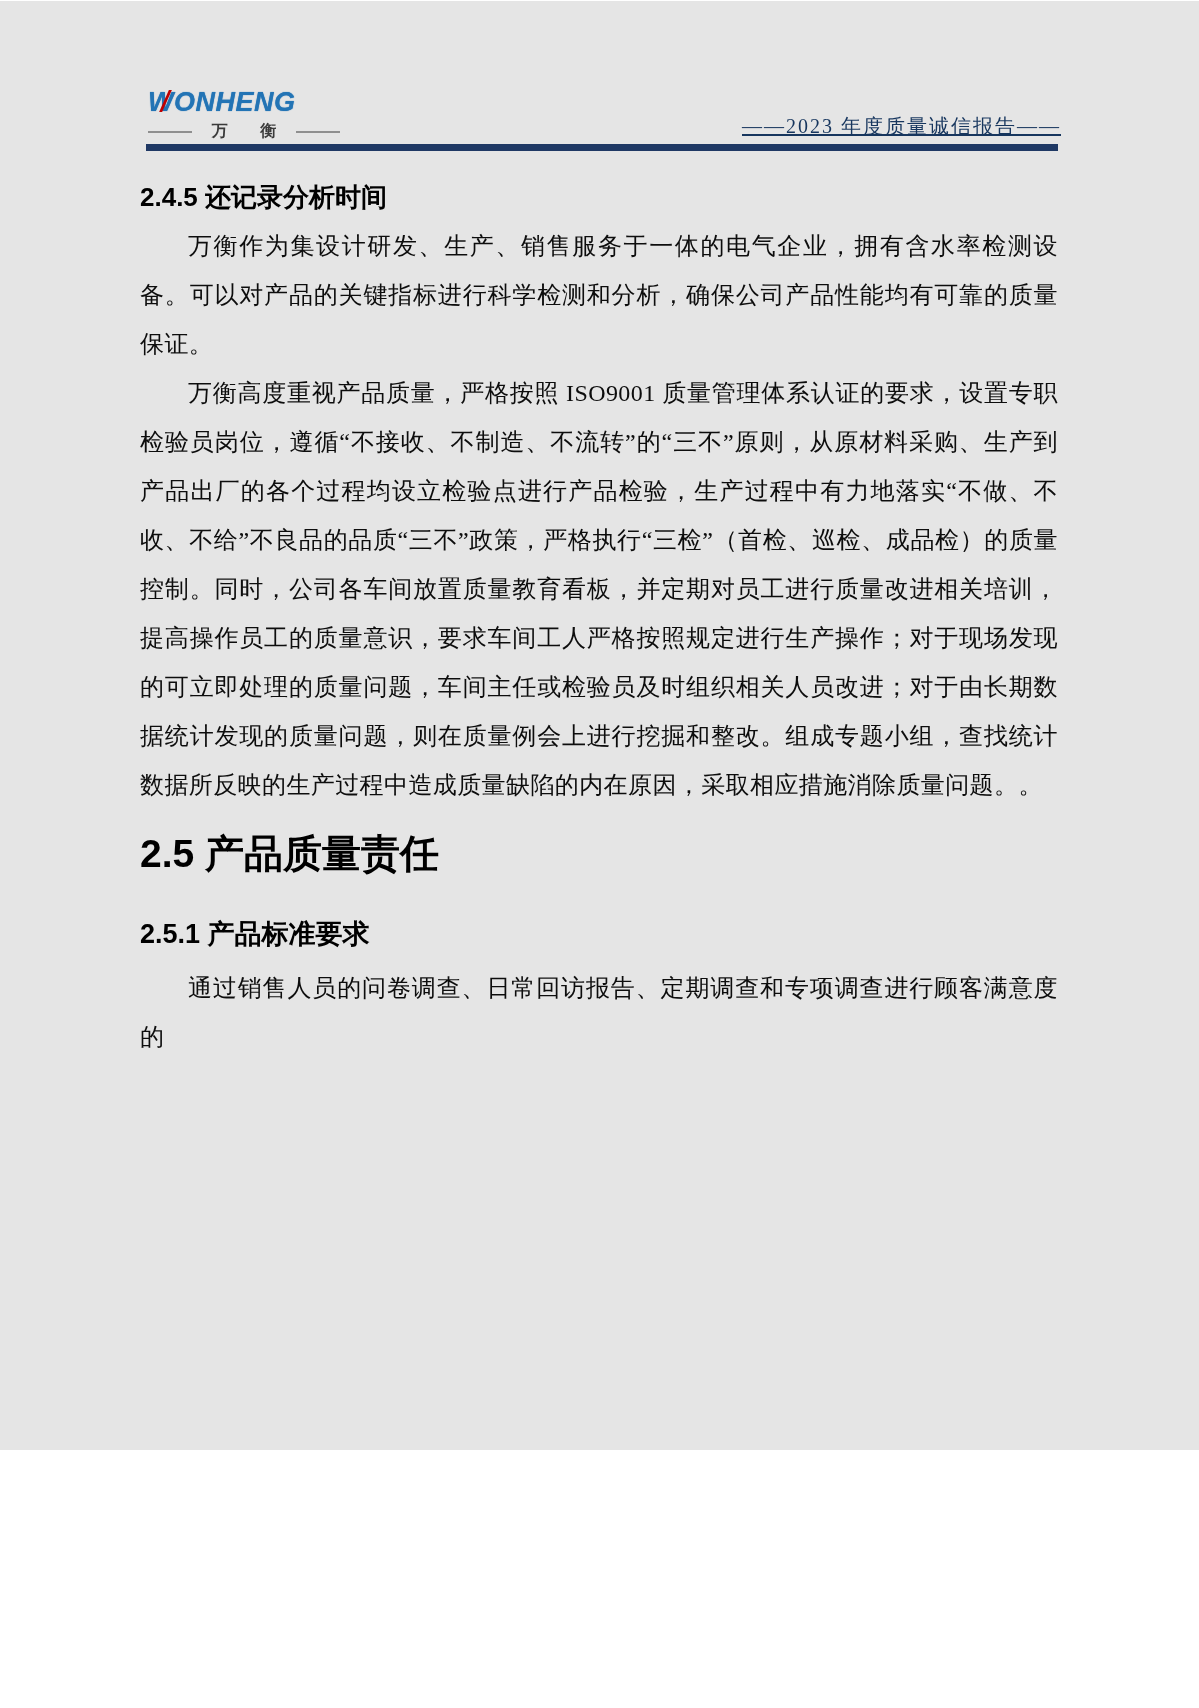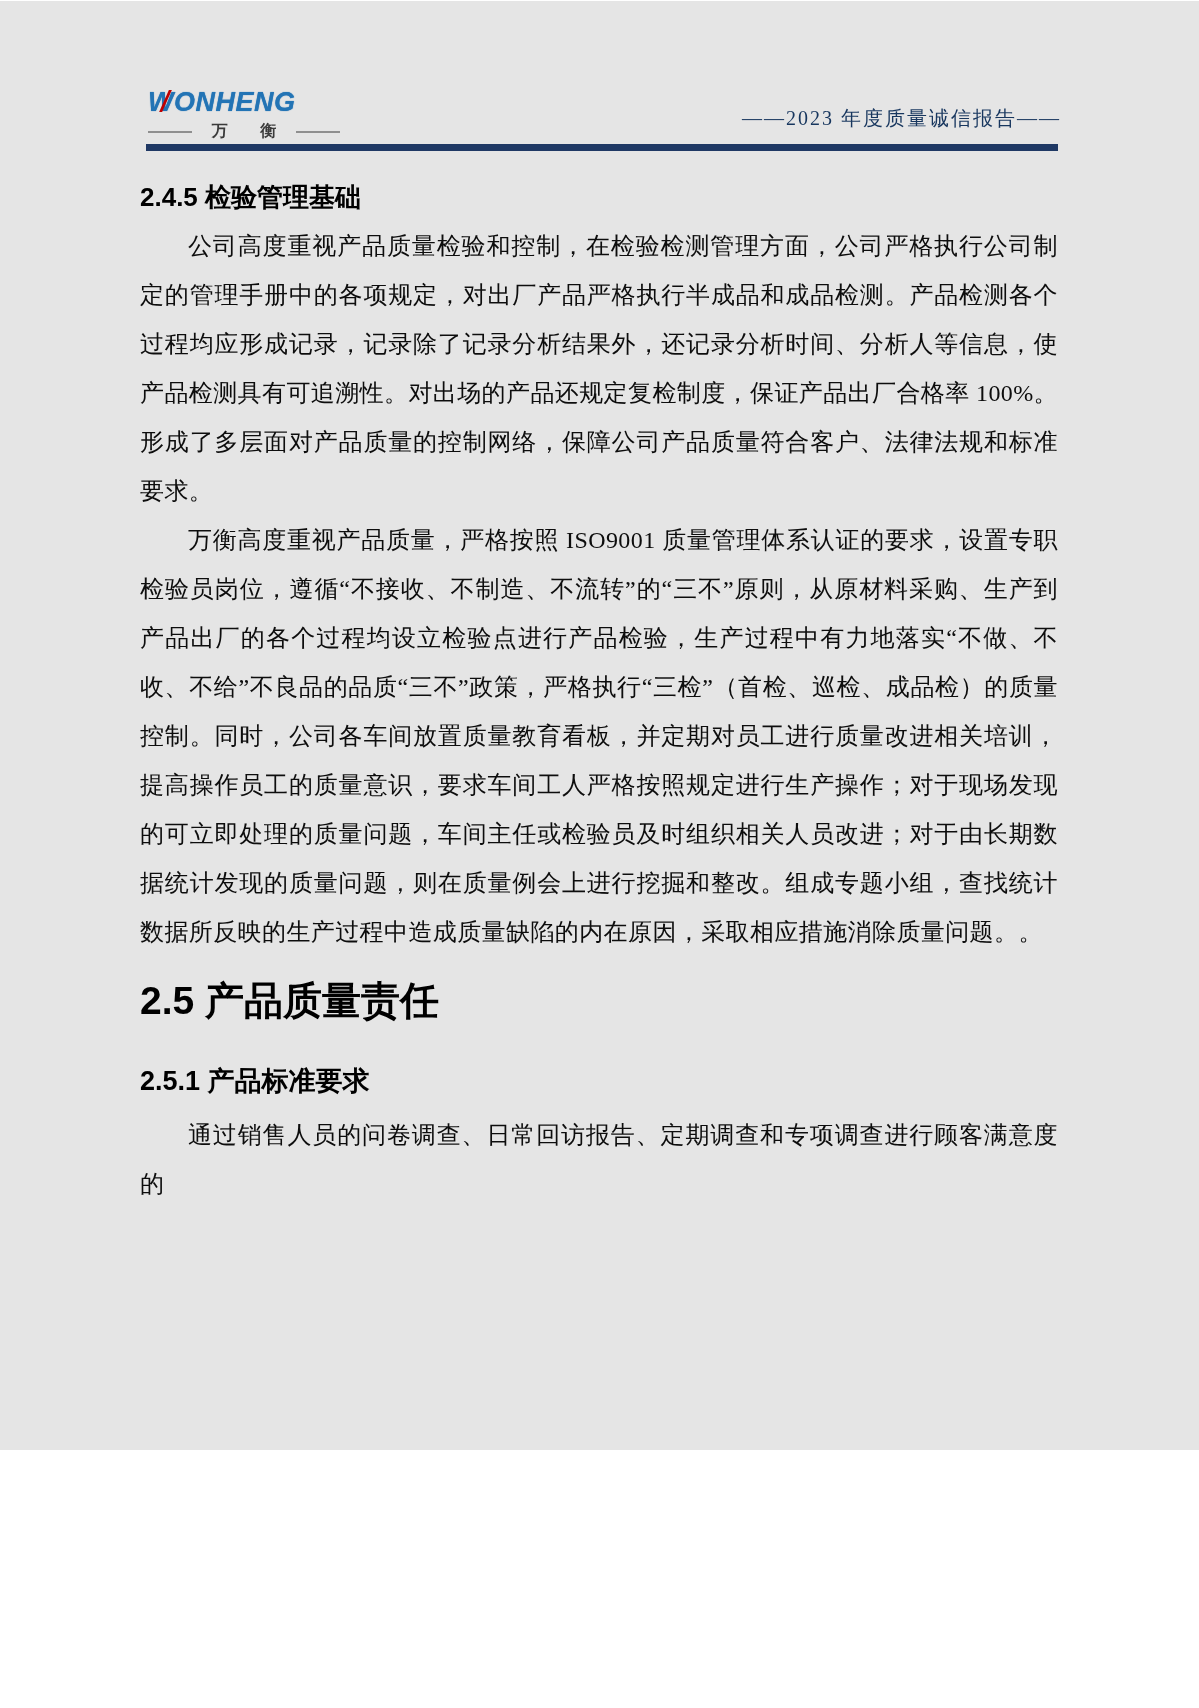--- a/index.html
+++ b/index.html
@@ -55,26 +55,27 @@
     font-size: 16px;
     font-weight: bold;
     color: #3a3a3a;
   }
   .logo-sub .rule { flex: 1; height: 2px; background: #8f8f8f; }
   .logo-sub .sub-text { padding: 0 6px; letter-spacing: 14px; text-indent: 14px; white-space: nowrap; }
 
   .report-title {
     position: absolute;
     right: 138px;
-    top: 104px;
+    top: 112px;
     font-size: 20px;
     letter-spacing: 2px;
     color: #17365E;
     font-family: "Liberation Serif", "DejaVu Serif", serif;
     white-space: nowrap;
+    text-decoration: underline;
   }
   .header-rule {
     position: absolute;
     left: 146px;
     top: 143px;
     width: 912px;
     height: 7px;
     background: var(--accent-navy);
   }
 
@@ -132,22 +133,22 @@
         <span class="rule"></span>
         <span class="sub-text">万 衡</span>
         <span class="rule"></span>
       </div>
     </div>
     <div class="report-title">——2023 年度质量诚信报告——</div>
     <div class="header-rule"></div>
   </header>
 
   <main class="content">
-    <h3 class="sec-h h-sub">2.4.5 检验管理基础</h3>
-    <p class="body-p indent">公司高度重视产品质量检验和控制，在检验检测管理方面，公司严格执行公司制定的管理手册中的各项规定，对出厂产品严格执行半成品和成品检测。产品检测各个过程均应形成记录，记录除了记录分析结果外，还记录分析时间、分析人等信息，使产品检测具有可追溯性。对出场的产品还规定复检制度，保证产品出厂合格率 100%。形成了多层面对产品质量的控制网络，保障公司产品质量符合客户、法律法规和标准要求。</p>
+    <h3 class="sec-h h-sub">2.4.5 还记录分析时间</h3>
+    <p class="body-p indent">万衡作为集设计研发、生产、销售服务于一体的电气企业，拥有含水率检测设备。可以对产品的关键指标进行科学检测和分析，确保公司产品性能均有可靠的质量保证。</p>
     <p class="body-p indent">万衡高度重视产品质量，严格按照 ISO9001 质量管理体系认证的要求，设置专职检验员岗位，遵循“不接收、不制造、不流转”的“三不”原则，从原材料采购、生产到产品出厂的各个过程均设立检验点进行产品检验，生产过程中有力地落实“不做、不收、不给”不良品的品质“三不”政策，严格执行“三检”（首检、巡检、成品检）的质量控制。同时，公司各车间放置质量教育看板，并定期对员工进行质量改进相关培训，提高操作员工的质量意识，要求车间工人严格按照规定进行生产操作；对于现场发现的可立即处理的质量问题，车间主任或检验员及时组织相关人员改进；对于由长期数据统计发现的质量问题，则在质量例会上进行挖掘和整改。组成专题小组，查找统计数据所反映的生产过程中造成质量缺陷的内在原因，采取相应措施消除质量问题。。</p>
     <h2 class="sec-h h-main">2.5 产品质量责任</h2>
     <h3 class="sec-h h-sub2">2.5.1 产品标准要求</h3>
     <p class="body-p indent last-p">通过销售人员的问卷调查、日常回访报告、定期调查和专项调查进行顾客满意度的</p>
   </main>
 
   <footer class="page-footer">
     <span>- 13 -</span>
   </footer>
 

